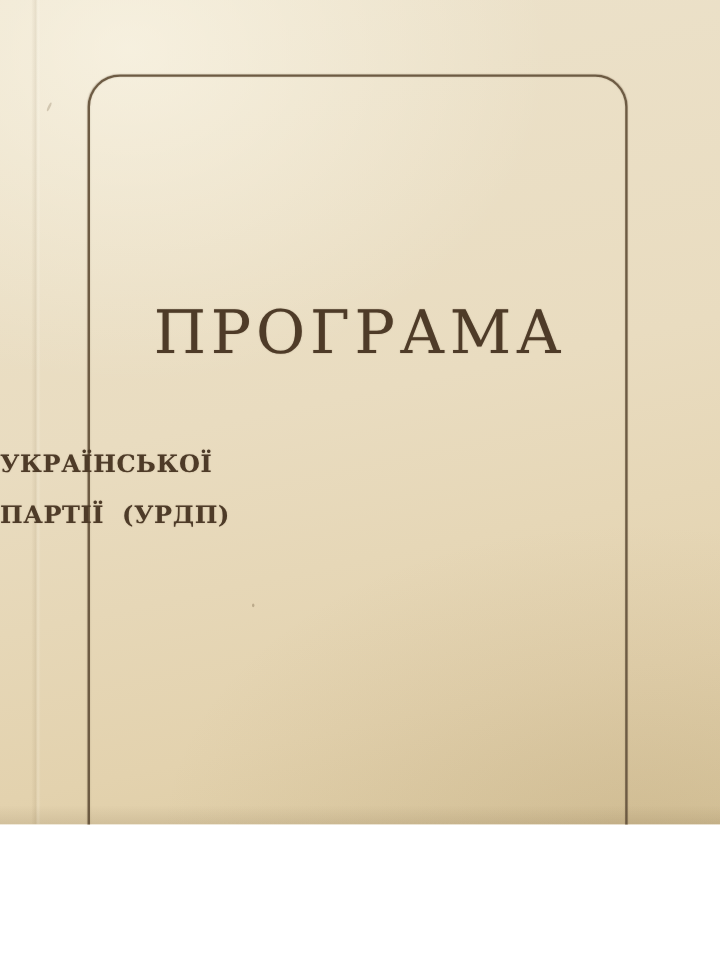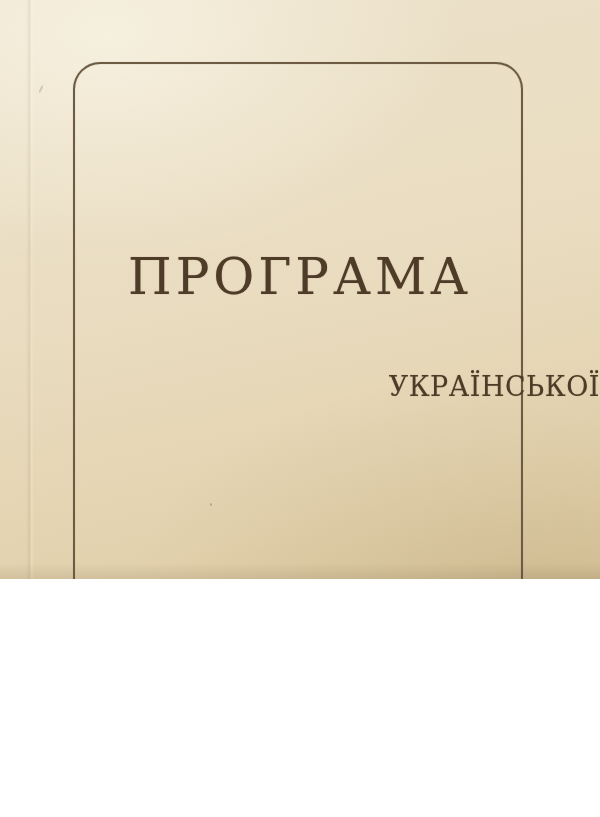--- a/index.html
+++ b/index.html
@@ -10,21 +10,21 @@
     width: 600px;
     height: 817px;
     overflow: hidden;
     font-family: "DejaVu Serif", "Liberation Serif", serif;
   }
 
   
   .cover {
     position: relative;
     width: 600px;
-    height: 579px;
+    height: 687px;
     overflow: hidden;
     background:
       radial-gradient(130% 90% at 18% 6%, rgba(255,252,240,0.55) 0%, rgba(255,252,240,0) 45%),
       radial-gradient(120% 70% at 88% 102%, rgba(140,110,64,0.16) 0%, rgba(140,110,64,0) 55%),
       linear-gradient(168deg,
         var(--paper-light, #ece2cb) 0%,
         var(--paper-mid,  #e9dcc0) 48%,
         var(--paper-dark, #e3d2ae) 82%,
         #dccaa1 100%);
   }
@@ -81,24 +81,24 @@
     color: var(--ink, #4e3b28);
     text-shadow: 0 0 1px rgba(78,59,40,0.45);
     white-space: pre;
   }
 
   .subtitle {
     position: absolute;
     left: 0;
     right: 0;
     top: 365px;
-    text-align: right;
+    text-align: left;
     color: var(--ink, #4e3b28);
-    font-weight: normal;
-    font-size: 27px;
+    font-weight: bold;
+    font-size: 20px;
     line-height: 43px;
     letter-spacing: 0.5px;
     text-shadow: 0 0 1px rgba(78,59,40,0.35);
   }
   .subtitle-line {
     white-space: pre; 
   }
 
   
   .speck {
@@ -117,20 +117,21 @@
 <div class="cover">
 
   <div class="spine-crease"></div>
 
   <div class="border-frame"></div>
 
   <div class="title">ПРОГРАМА</div>
 
   <div class="subtitle">
     <div class="subtitle-line">УКРАЇНСЬКОЇ</div>
+    <div class="subtitle-line">ПАРТІЇ  (УРДП)</div>
   </div>
 
   <div class="speck speck-1"></div>
   <div class="speck speck-2"></div>
   <div class="speck speck-3"></div>
 
   <div class="bottom-shadow"></div>
 
 </div>
 

